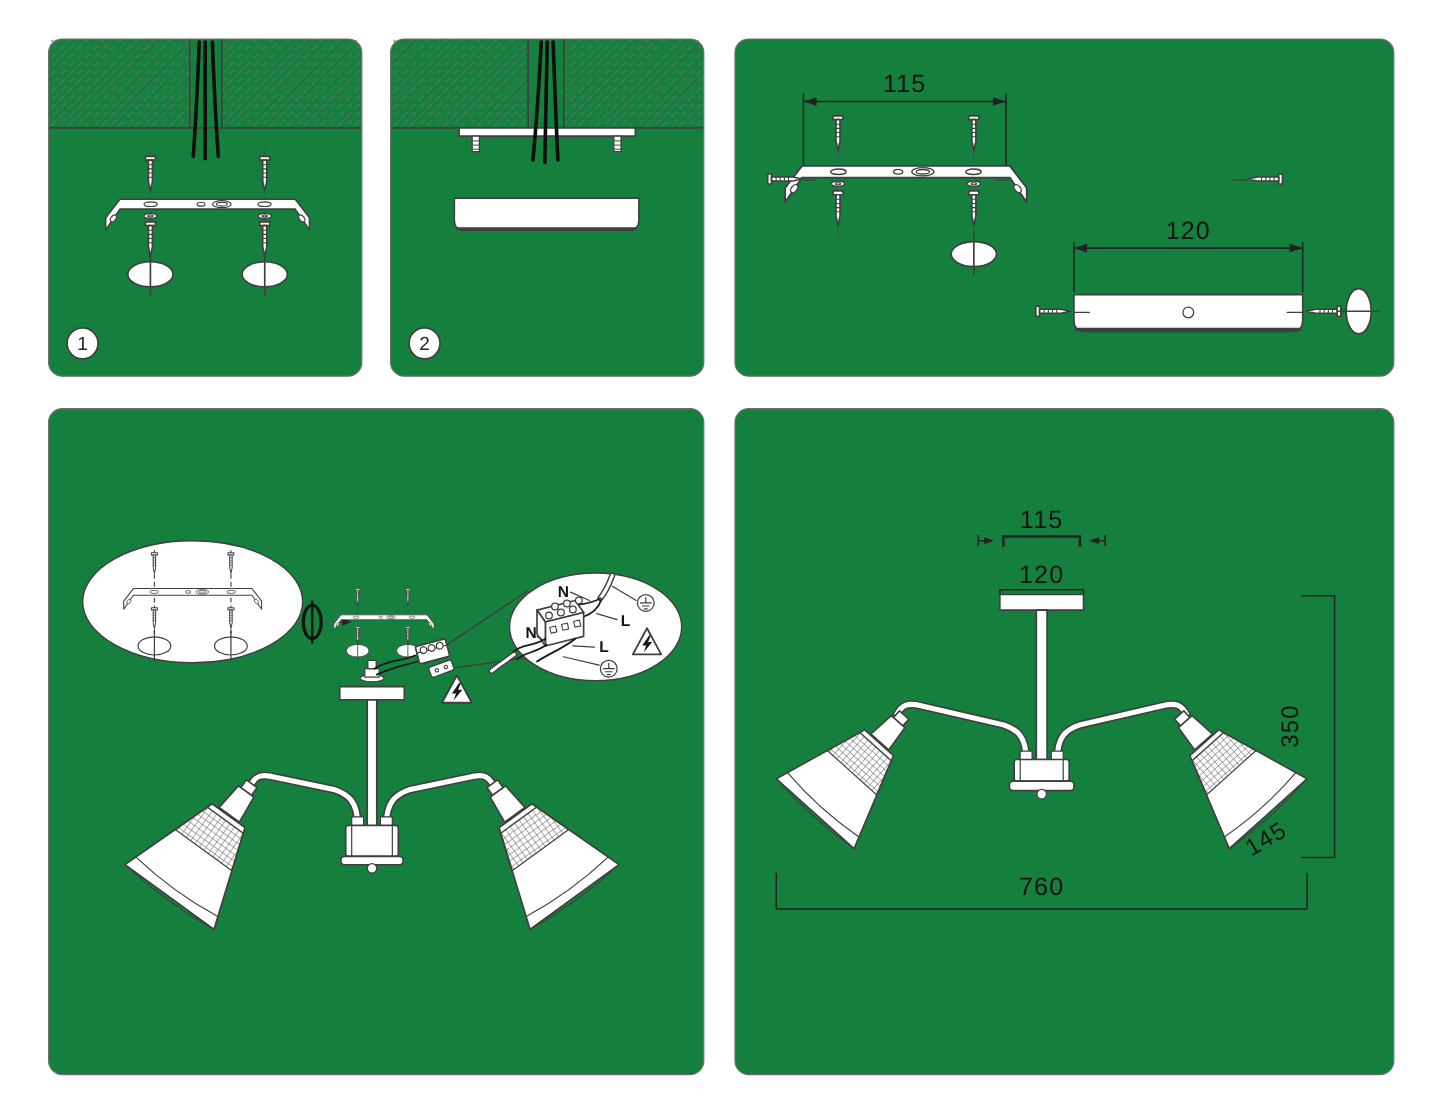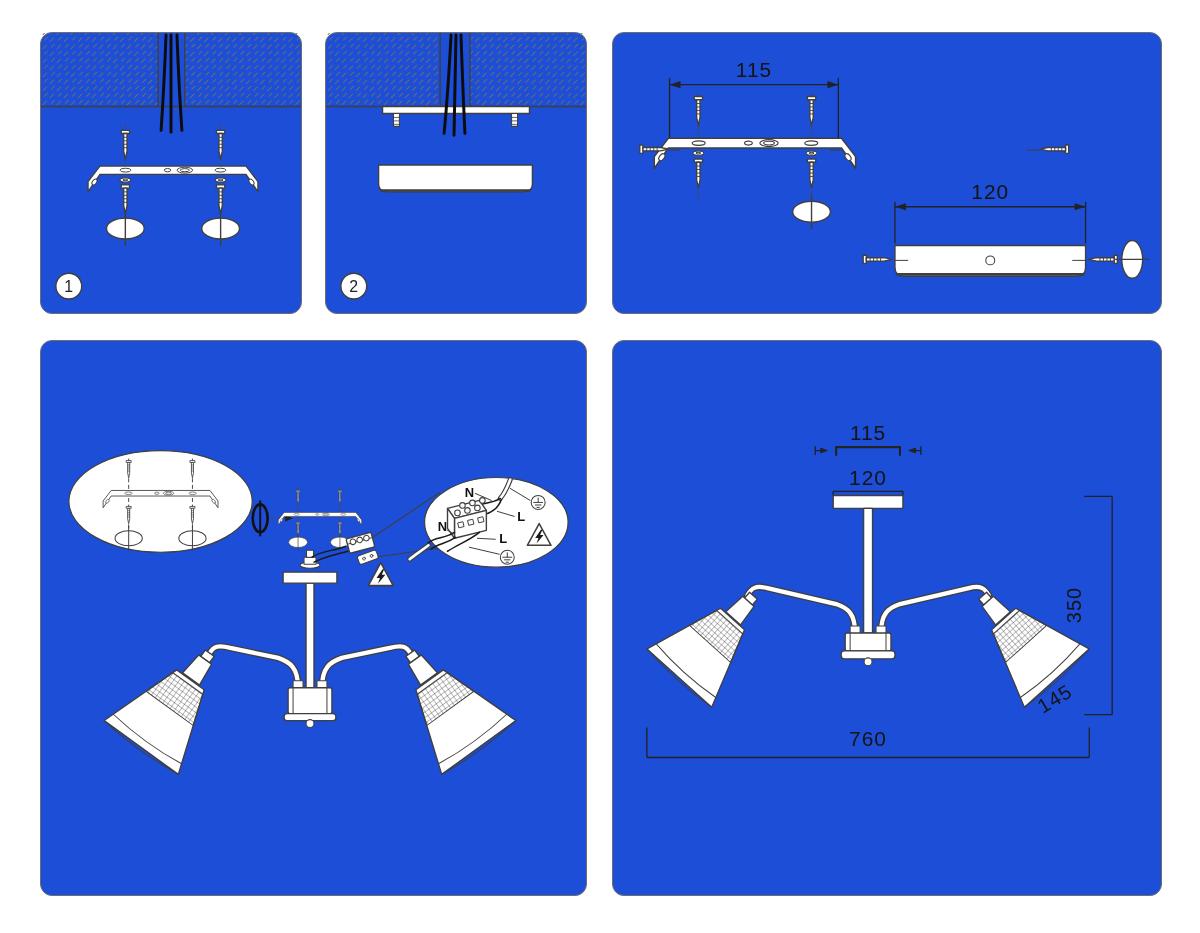--- a/index.html
+++ b/index.html
@@ -1,18 +1,18 @@
 <!DOCTYPE html>
 <html><head>
 <meta charset="utf-8">
 <style>
   html,body{margin:0;padding:0;background:#fff;}
   .stage{position:relative;width:1200px;height:933px;background:#fff;overflow:hidden;
          font-family:"Liberation Sans",sans-serif;}
-  .panel{position:absolute;background:#1d4ed8;border:1.5px solid #6e6e6e;border-radius:12px;
+  .panel{position:absolute;background:#15803d;border:1.5px solid #6e6e6e;border-radius:12px;
          box-sizing:border-box;}
   .panel svg{display:block;width:100%;height:100%;}
   
   .st  {stroke:#3f3f3f;stroke-width:1.4;fill:none;stroke-linecap:round;stroke-linejoin:round;}
   .fw  {stroke:#3f3f3f;stroke-width:1.4;fill:#fff;stroke-linejoin:round;}
   .fwthin{stroke-width:1.05;}
   .dsh {stroke:#4a4a4a;stroke-width:1;fill:none;stroke-dasharray:4 2.6;}
   .wire{stroke:#0d0d0d;stroke-width:3;fill:none;stroke-linecap:round;}
   .wthin{stroke:#1a1a1a;stroke-width:1.5;fill:none;stroke-linecap:round;}
   .dim {stroke:#222;stroke-width:1.3;fill:none;}

